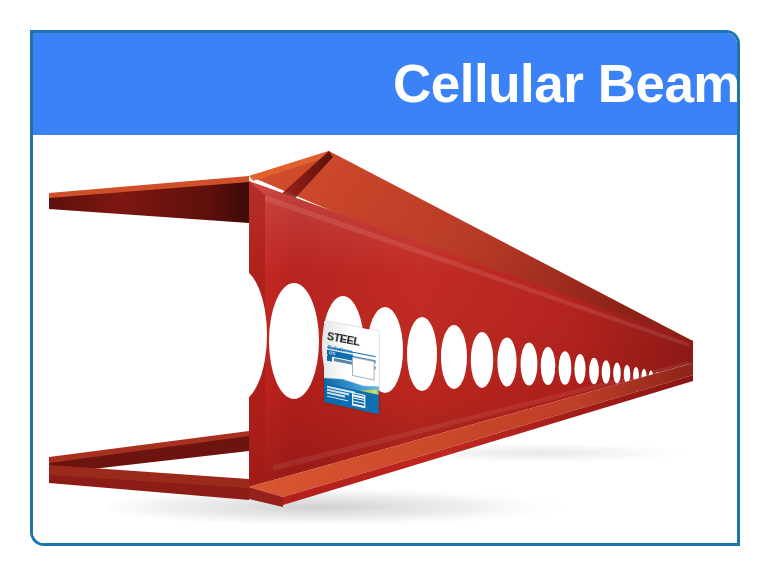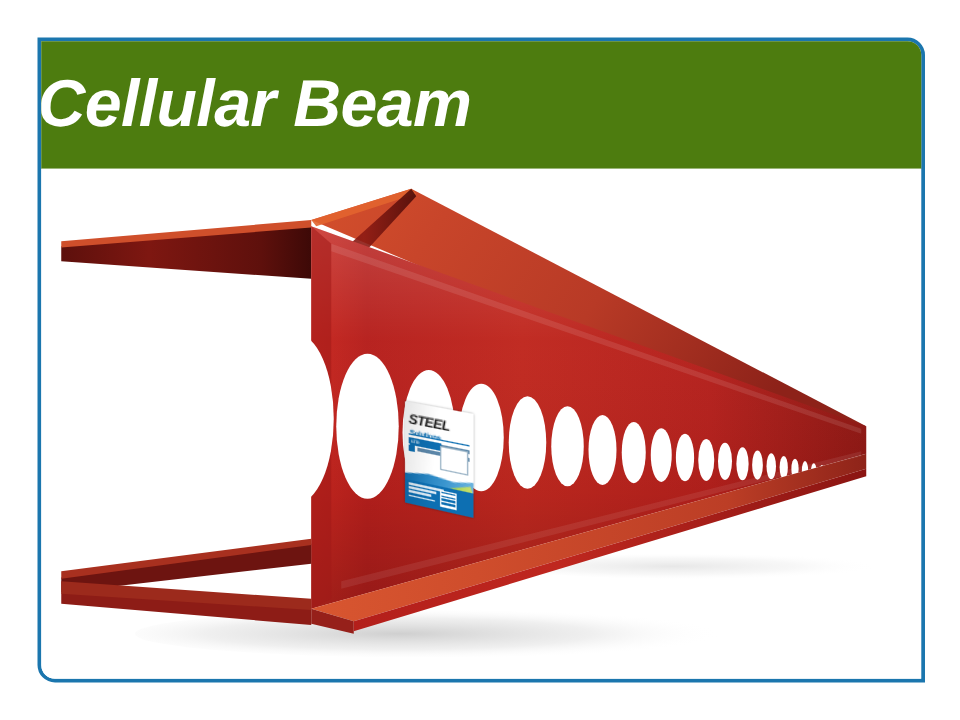--- a/index.html
+++ b/index.html
@@ -24,26 +24,25 @@
     background: #ffffff;
     overflow: hidden;
   }
 
   #header {
     position: absolute;
     left: -3px;
     top: -3px;
     width: 710px;
     height: 105px;
-    background: #4d7c0f;
+    background: #3b82f6;
     border-radius: 0 14px 0 0;
     display: flex;
     align-items: center;
-    justify-content: flex-start;
-    font-style: italic;
+    justify-content: flex-end;
   }
 
   #title {
     color: #ffffff;
     font-size: 53px;
     font-weight: bold;
     letter-spacing: -0.5px;
     line-height: 1;
     font-family: "Liberation Sans", sans-serif;
     margin-top: 2px;

